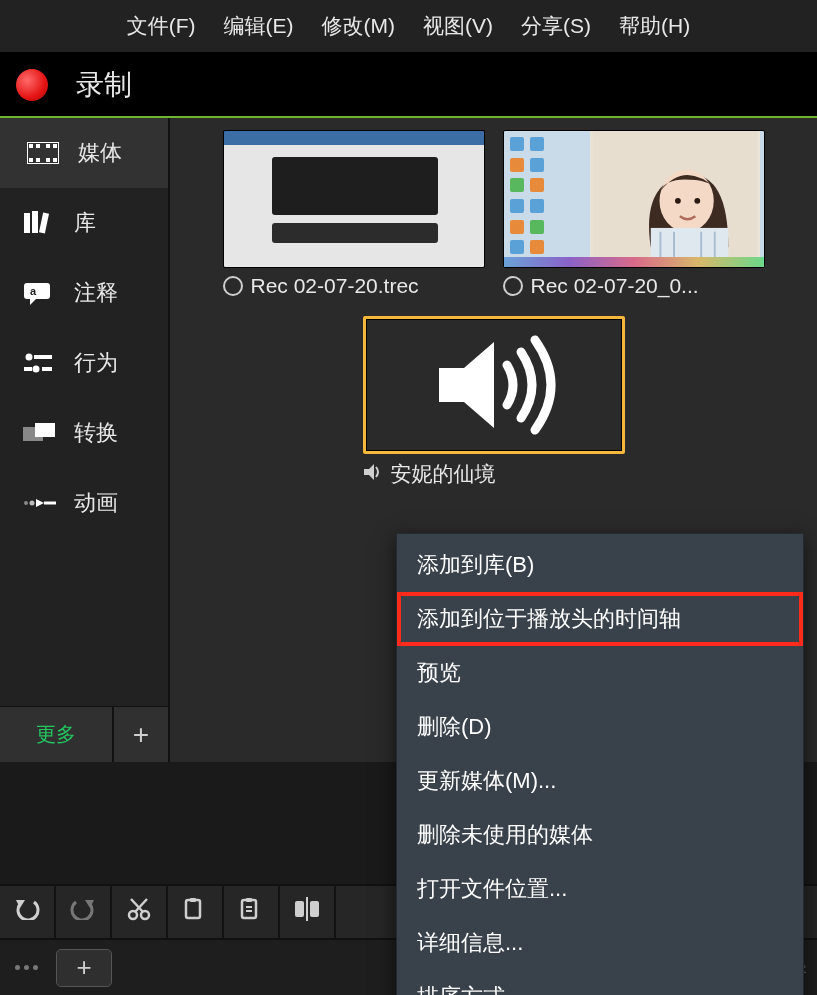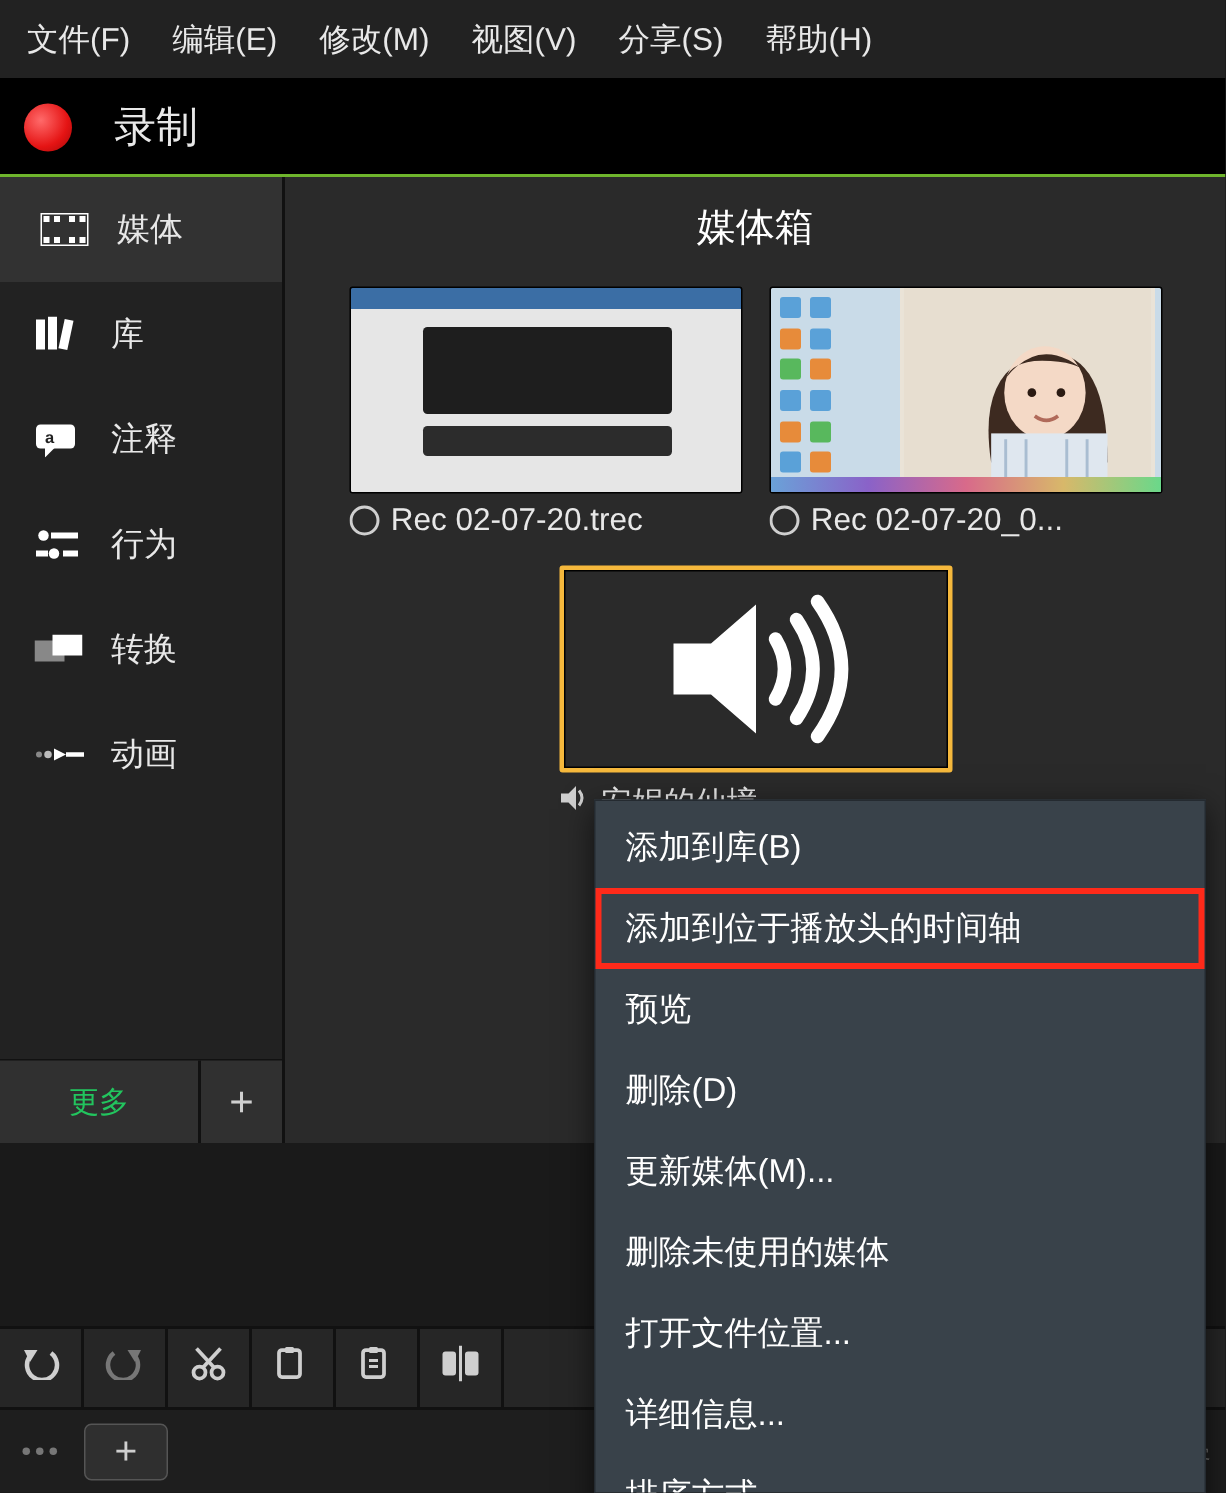--- a/index.html
+++ b/index.html
@@ -11,20 +11,21 @@
     overflow: hidden;
     position: relative;
   }
   
   .menubar {
     display: flex;
     gap: 28px;
     padding: 12px 18px;
     background: #222222;
     font-size: 21px;
+    justify-content: center;
   }
   .menubar span { cursor: default; }
   
   .record-row {
     display: flex;
     align-items: center;
     gap: 28px;
     padding: 14px 16px 12px 16px;
     background: #000000;
     border-bottom: 2px solid #6fb52d;
@@ -35,21 +36,21 @@
     background: radial-gradient(circle at 35% 35%, #ff6a6a, #e51414 60%, #a20707);
   }
   .record-label { font-size: 28px; font-weight: 400; }
   
   .main {
     display: flex;
     height: 644px;
     background: #2a2a2a;
   }
   .sidebar {
-    width: 188px;
+    width: 168px;
     background: #222222;
     display: flex;
     flex-direction: column;
     position: relative;
   }
   .side-item {
     display: flex;
     align-items: center;
     gap: 18px;
     padding: 20px 22px;
@@ -324,21 +325,20 @@
       <span>动画</span>
     </div>
 
     <div class="more-row">
       <div class="more-label">更多</div>
       <div class="more-plus">+</div>
     </div>
   </div>
 
   <div class="content">
-    <div class="content-title">媒体箱</div>
     <div class="bin">
 
       <div class="clip">
         <div class="thumb fake-doc">
             <div class="bar2"></div>
           </div>
         <div class="clip-caption">
           <span class="rec-ring"></span>
           <span>Rec 02-07-20.trec</span>
         </div>

